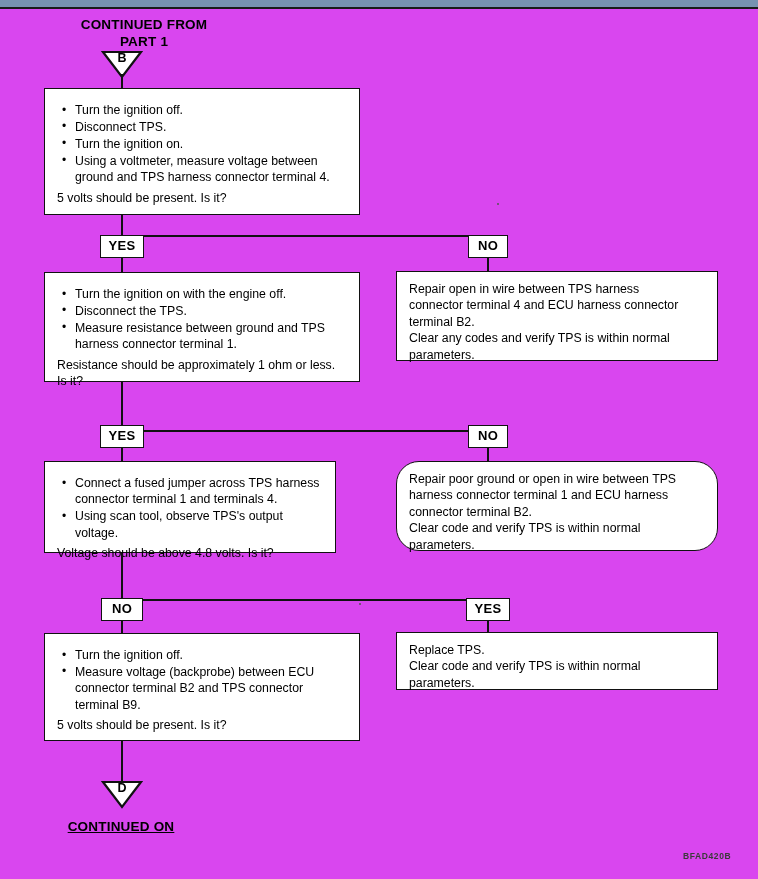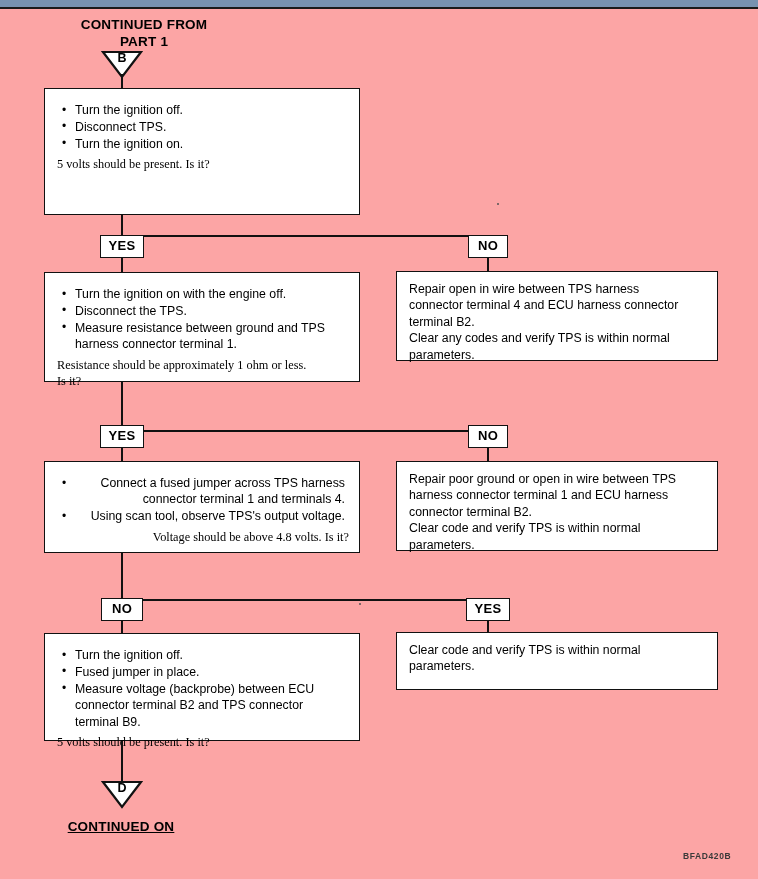--- a/index.html
+++ b/index.html
@@ -8,21 +8,21 @@
     background: #ffffff;
   }
   body {
     font-family: "Liberation Sans", sans-serif;
     color: #000000;
   }
   #page {
     position: relative;
     width: 758px;
     height: 879px;
-    background: #fca5a5;
+    background: #d946ef;
     overflow: hidden;
   }
   .top-bar {
     position: absolute;
     left: 0;
     top: 0;
     width: 758px;
     height: 7px;
     background: #7792b0;
     border-bottom: 2px solid #1a1a1a;
@@ -78,21 +78,21 @@
   .box li::before {
     content: "\2022";
     position: absolute;
     left: 1px;
     top: -0.5px;
     font-size: 12px;
   }
   .box .tail {
     margin-top: 0;
   }
-  .box .tail div { white-space: nowrap; font-family: Liberation Serif, serif; }
+  .box .tail div { white-space: nowrap; }
   .box .plain div { white-space: nowrap; }
   
   .badge {
     position: absolute;
     border: 1.7px solid #111111;
     background: #ffffff;
     box-sizing: border-box;
     text-align: center;
     font-weight: bold;
     font-size: 13px;
@@ -145,20 +145,21 @@
     </svg>
     <div class="tri-letter">B</div>
   </div>
   <div class="vline" style="left:121px; top:74px; height:14px;"></div>
 
   <div class="box" style="left:44px; top:88px; width:316px; height:127px;">
     <ul>
       <li>Turn the ignition off.</li>
       <li>Disconnect TPS.</li>
       <li>Turn the ignition on.</li>
+      <li>Using a voltmeter, measure voltage between ground and TPS harness connector terminal 4.</li>
     </ul>
     <div class="tail">
       <div>5 volts should be present. Is it?</div>
     </div>
   </div>
 
   <div class="vline" style="left:121px; top:215px; height:22px;"></div>
   <div class="hline" style="left:121px; top:235px; width:368px;"></div>
   <div class="vline" style="left:121px; top:235px; height:7px;"></div>
   <div class="vline" style="left:487px; top:235px; height:7px;"></div>
@@ -194,31 +195,31 @@
   <div class="vline" style="left:121px; top:382px; height:50px;"></div>
   <div class="hline" style="left:121px; top:430px; width:368px;"></div>
   <div class="vline" style="left:487px; top:430px; height:7px;"></div>
 
   <div class="badge" style="left:100px; top:425px; width:44px;">YES</div>
   <div class="badge" style="left:468px; top:425px; width:40px;">NO</div>
 
   <div class="vline" style="left:121px; top:448px; height:14px;"></div>
   <div class="vline" style="left:487px; top:448px; height:13px;"></div>
 
-  <div class="box" style="left:44px; top:461px; width:316px; height:92px;text-align:right;">
+  <div class="box" style="left:44px; top:461px; width:292px; height:92px;">
     <ul>
       <li>Connect a fused jumper across TPS harness connector terminal 1 and terminals 4.</li>
       <li>Using scan tool, observe TPS's output voltage.</li>
     </ul>
     <div class="tail">
       <div>Voltage should be above 4.8 volts. Is it?</div>
     </div>
   </div>
 
-  <div class="box" style="left:396px; top:461px; width:322px; height:90px;">
+  <div class="box" style="left:396px; top:461px; width:322px; height:90px;border-radius:23px;">
     <div class="plain">
       <div>Repair poor ground or open in wire between TPS</div>
       <div>harness connector terminal 1 and ECU harness</div>
       <div>connector terminal B2.</div>
       <div>Clear code and verify TPS is within normal</div>
       <div>parameters.</div>
     </div>
   </div>
 
   <div class="vline" style="left:121px; top:553px; height:48px;"></div>
@@ -227,30 +228,30 @@
 
   <div class="badge" style="left:101px; top:598px; width:42px;">NO</div>
   <div class="badge" style="left:466px; top:598px; width:44px;">YES</div>
 
   <div class="vline" style="left:121px; top:621px; height:13px;"></div>
   <div class="vline" style="left:487px; top:621px; height:12px;"></div>
 
   <div class="box" style="left:44px; top:633px; width:316px; height:108px;">
     <ul>
       <li>Turn the ignition off.</li>
-      <li>Fused jumper in place.</li>
       <li>Measure voltage (backprobe) between ECU connector terminal B2 and TPS connector terminal B9.</li>
     </ul>
     <div class="tail">
       <div>5 volts should be present. Is it?</div>
     </div>
   </div>
 
   <div class="box" style="left:396px; top:632px; width:322px; height:58px;">
     <div class="plain">
+      <div>Replace TPS.</div>
       <div>Clear code and verify TPS is within normal</div>
       <div>parameters.</div>
     </div>
   </div>
 
   <div class="vline" style="left:121px; top:741px; height:41px;"></div>
 
   <div class="tri-conn" style="left:100px; top:780px;">
     <svg width="44" height="30" viewBox="0 0 44 30">
       <polygon points="3,2 41,2 22,27" fill="#ffffff" stroke="#111111" stroke-width="2.2"></polygon>

